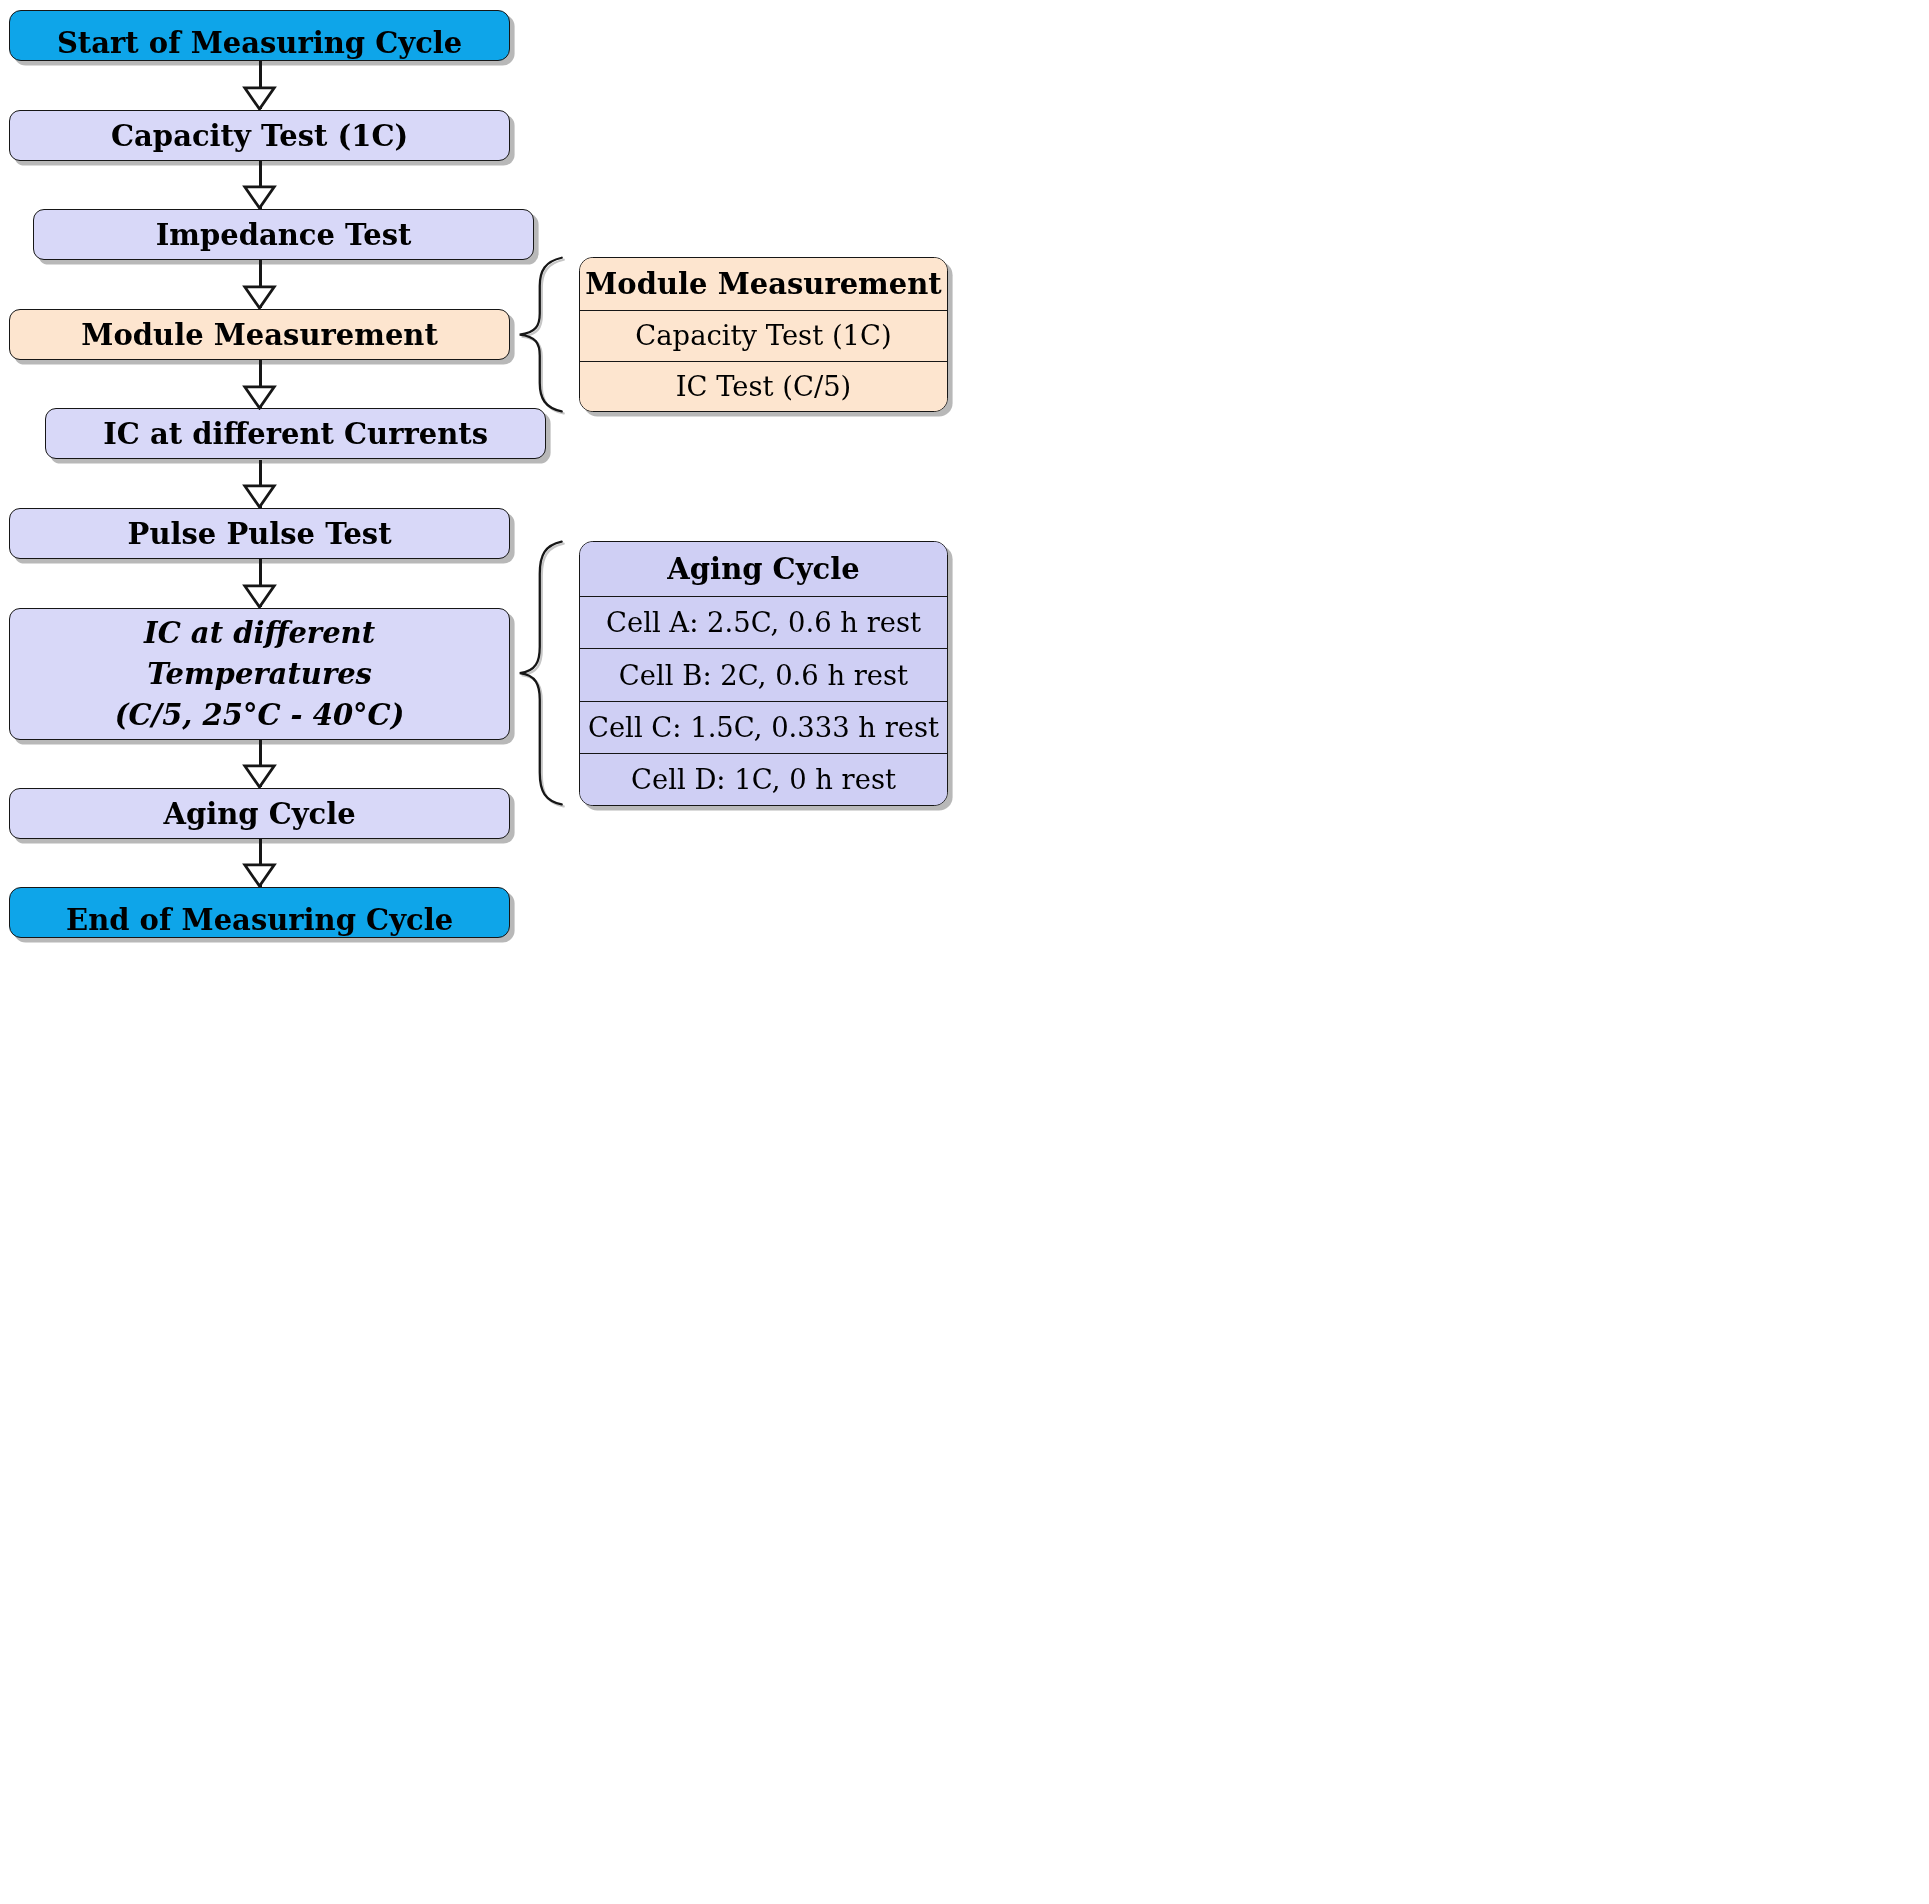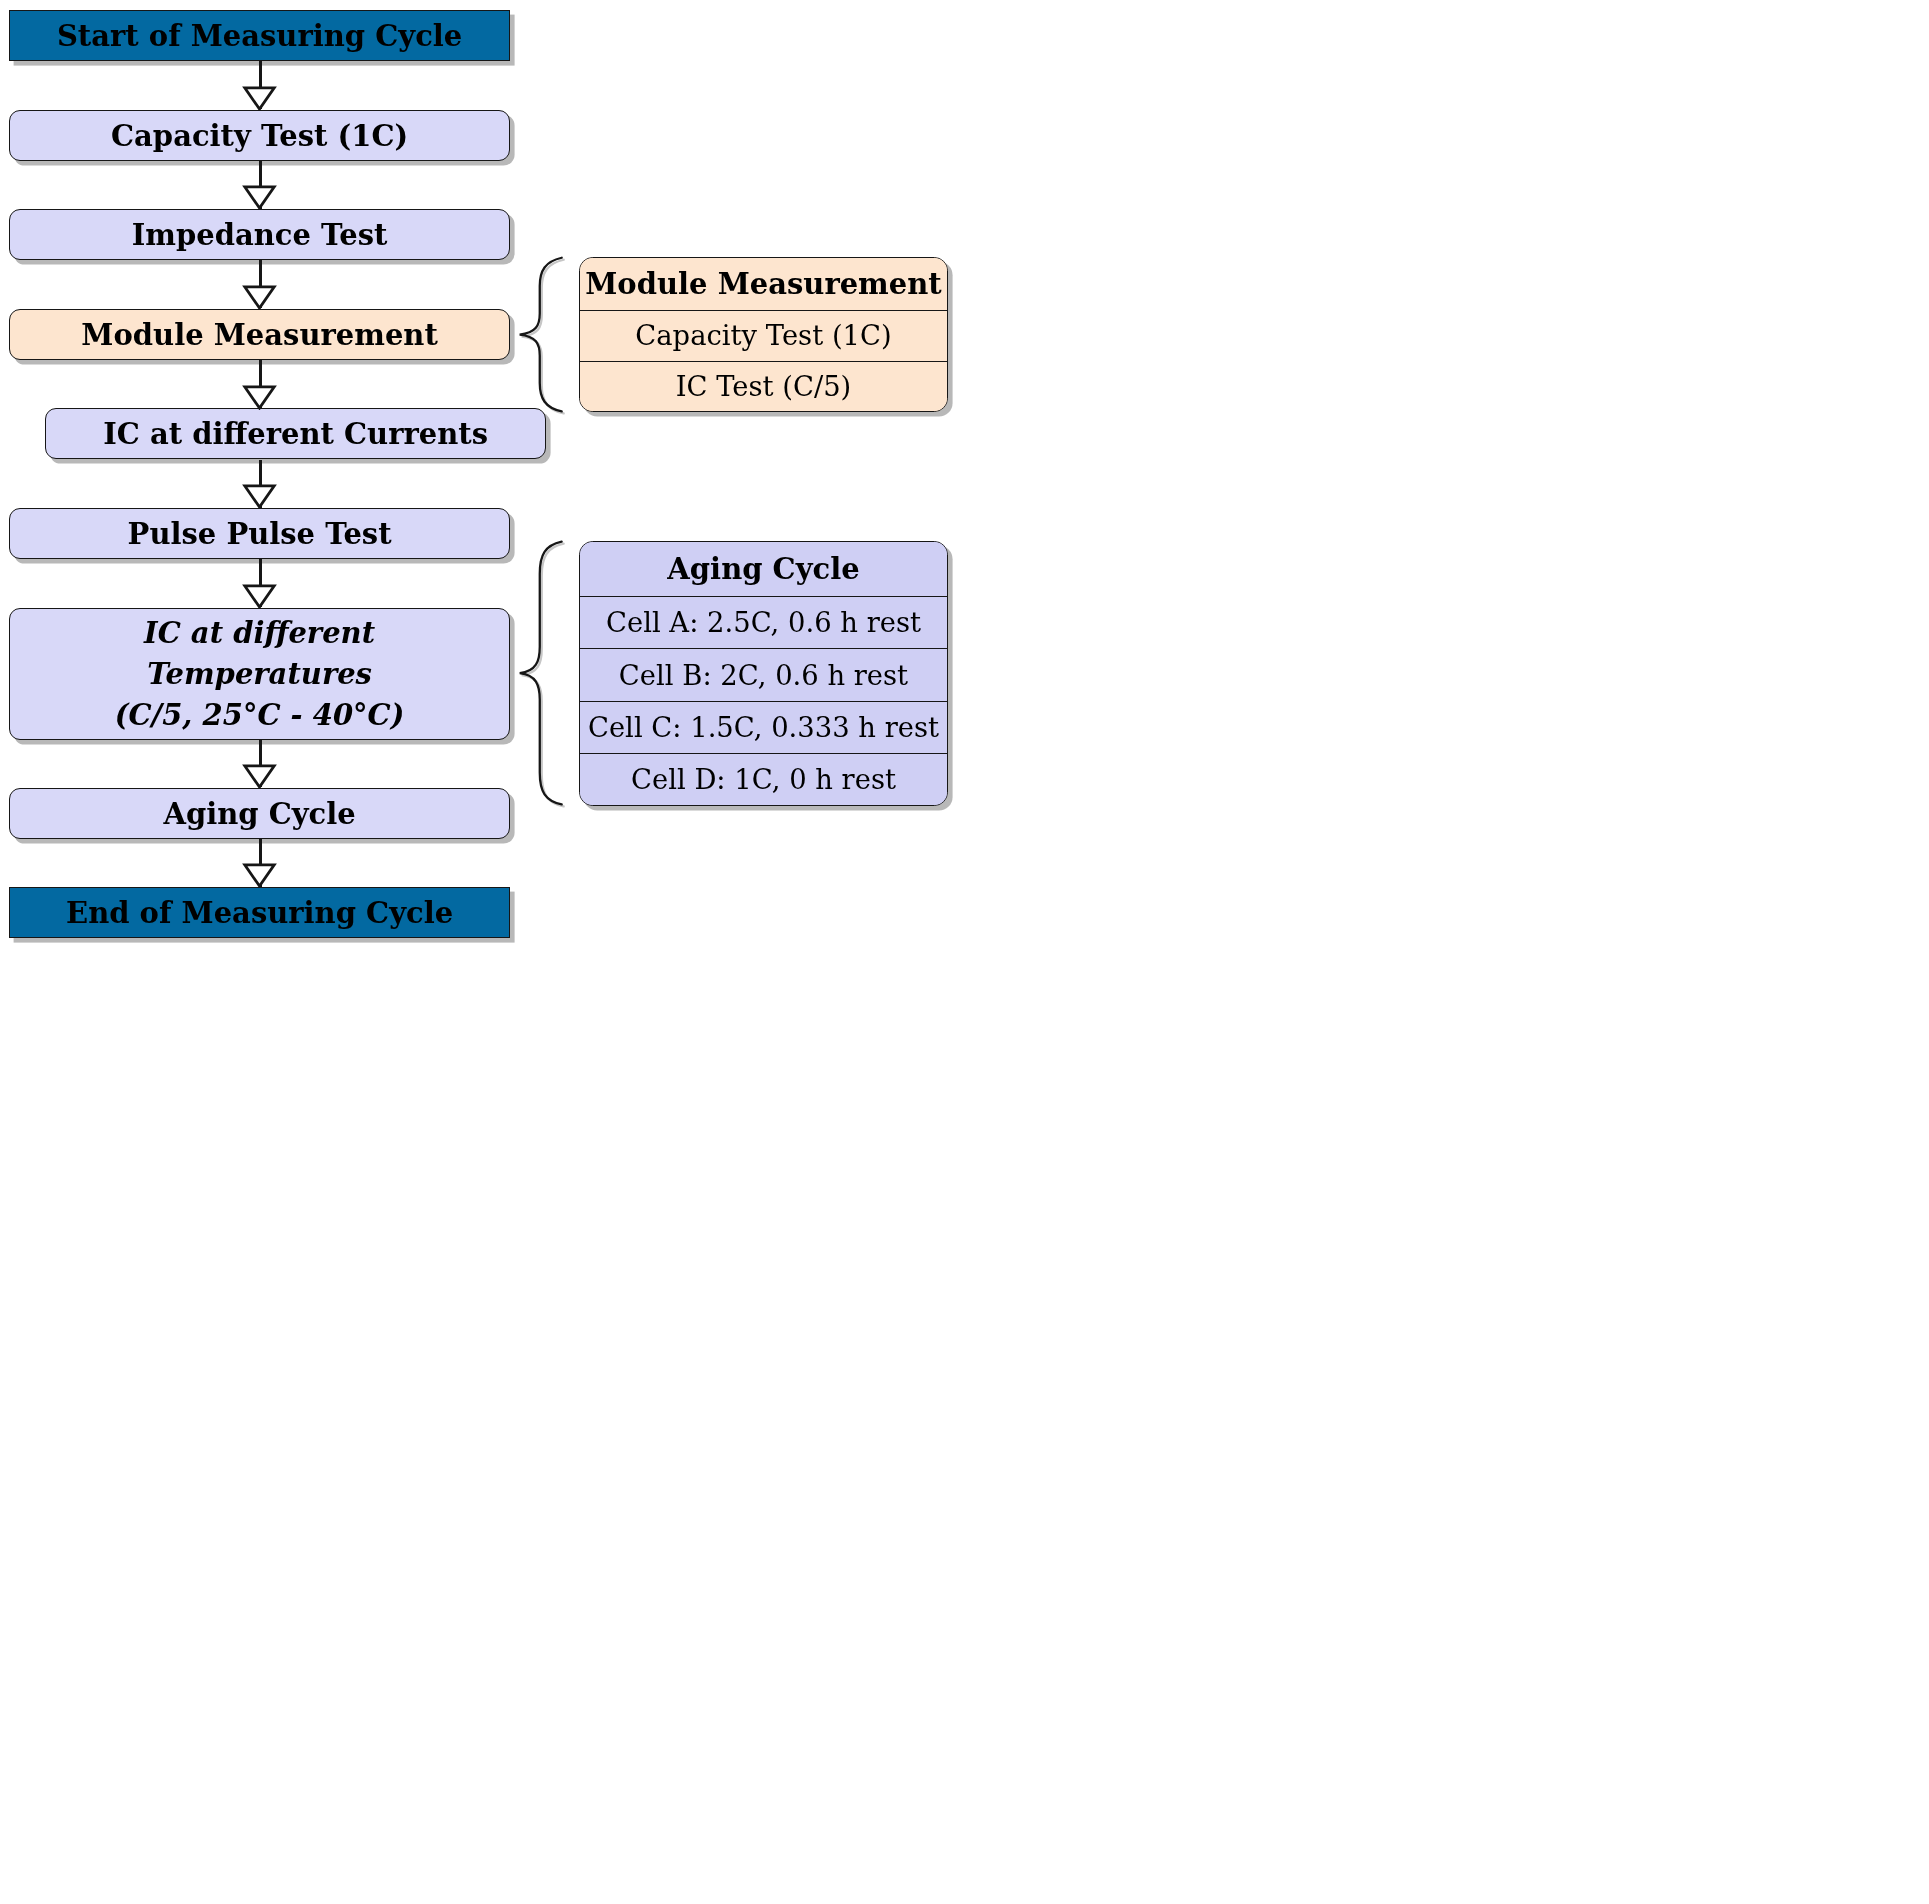--- a/index.html
+++ b/index.html
@@ -17,21 +17,21 @@
     box-sizing:border-box;
     border:1.8px solid #161616;
     display:flex;align-items:center;justify-content:center;
     text-align:center;
     font-weight:bold;
     font-size:29px;
     box-shadow:4.6px 4.6px 0 rgba(125,125,125,0.55);
     background:#d8d8f8;
   }
   .rounded{border-radius:11px;}
-  .terminal{background:#0369a1;border-radius:0;}
+  .terminal{background:#0ea5e9;border-radius:12px;align-items:flex-end;}
   .highlight{background:#fde5cf;}
   .multi{flex-direction:column;line-height:41px;}
   .arrow-line{
     position:absolute;
     width:2.7px;background:#161616;
     left:259px;
   }
   .arrow-head{position:absolute;left:242px;}
   .detail-box{
     position:absolute;
@@ -63,21 +63,21 @@
 <div id="canvas">
 
   <div class="flow-box terminal" style="top:10px;height:51px;">
     <span>Start of Measuring Cycle</span>
   </div>
 
   <div class="flow-box rounded" style="top:110px;height:51px;">
     <span>Capacity Test (1C)</span>
   </div>
 
-  <div class="flow-box rounded" style="top:209px;height:51px;">
+  <div class="flow-box rounded" style="top:209px;height:51px;margin-left:24px;">
     <span>Impedance Test</span>
   </div>
 
   <div class="flow-box rounded highlight" style="top:309px;height:51px;">
     <span>Module Measurement</span>
   </div>
 
   <div class="flow-box rounded" style="top:408px;height:51px;margin-left:36px;">
     <span>IC at different Currents</span>
   </div>

